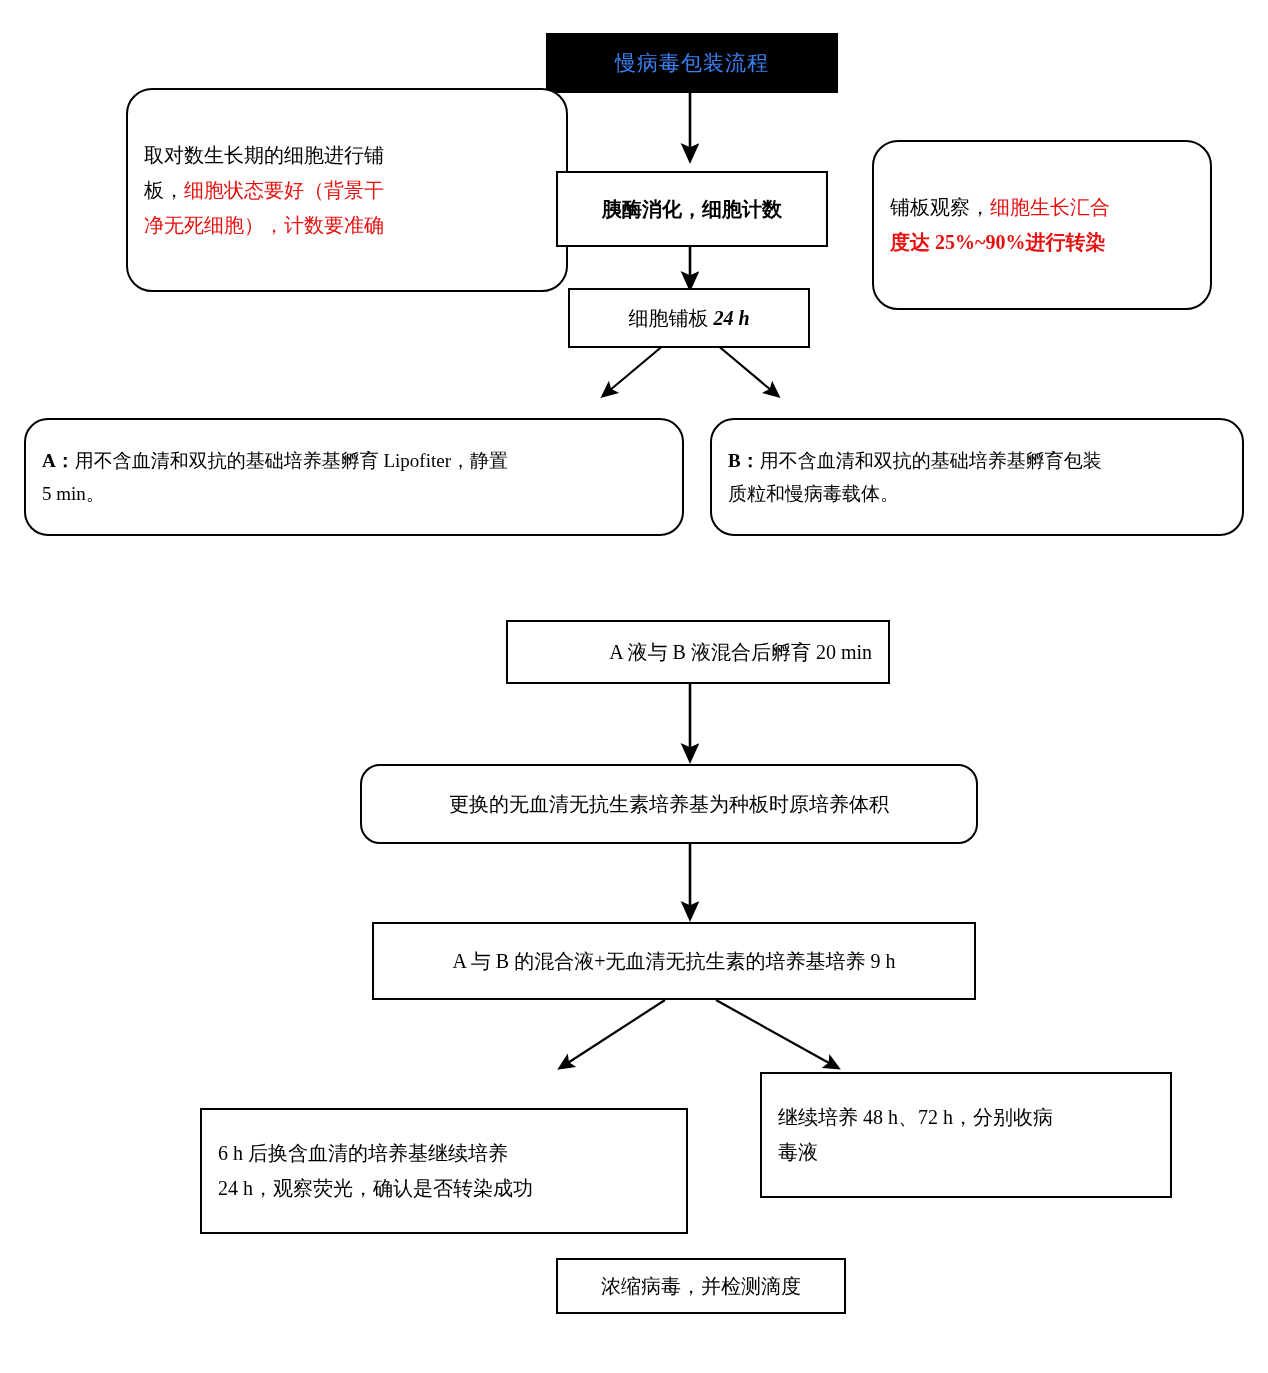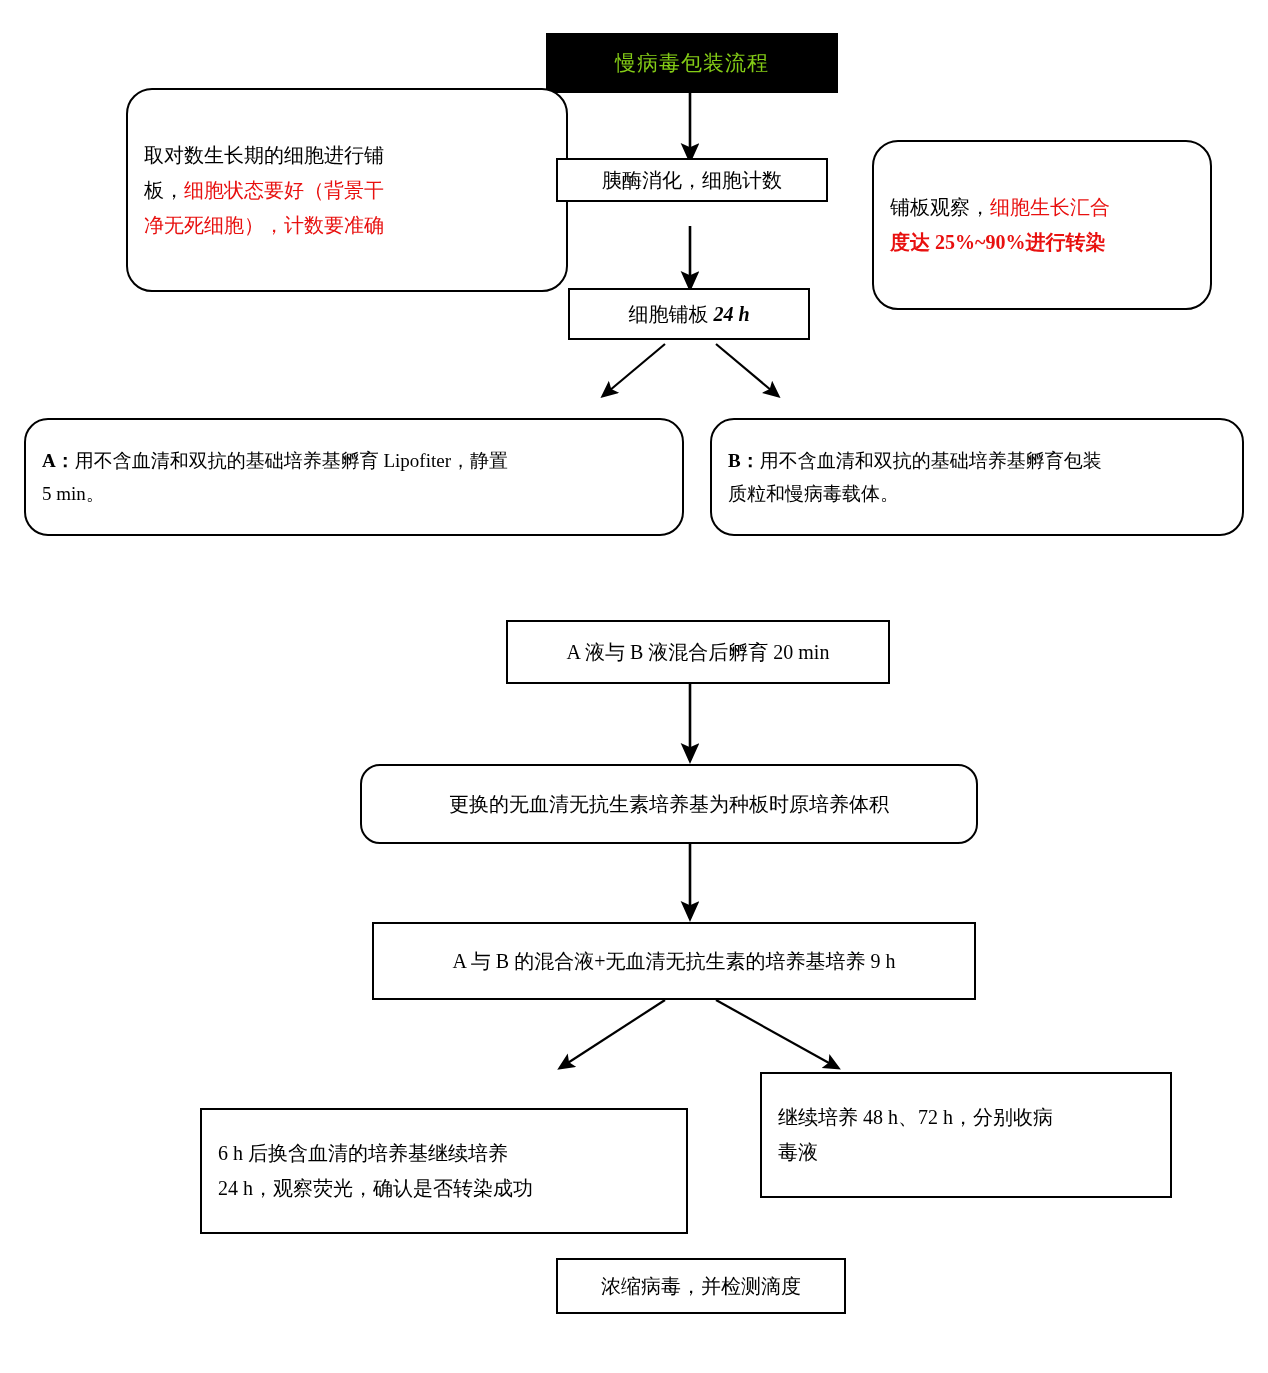--- a/index.html
+++ b/index.html
@@ -35,21 +35,21 @@
     justify-content: center;
     text-align: center;
   }
   .left {
     justify-content: flex-start;
     text-align: left;
   }
   .title-node {
     background: #000000;
     border: none;
-    color: #84cc16;
+    color: #3b82f6;
     font-size: 21px;
     justify-content: center;
     text-align: center;
     letter-spacing: 1px;
   }
   .rounded {
     border-radius: 26px;
     border-width: 2px;
   }
   .pad {
@@ -105,25 +105,25 @@
   </div>
 
   <div class="node rounded pad fs20" style="left:126px; top:88px; width:442px; height:204px;">
     <span class="txt">
       <span>取对数生长期的细胞进行铺</span><br>
       <span>板，</span><span class="red">细胞状态要好（背景干</span><br>
       <span class="red">净无死细胞）</span><span class="red">，计数要准确</span>
     </span>
   </div>
 
-  <div class="node center pad fs20" style="left:556px; top:158px; width:272px; height:44px;">
+  <div class="node center pad fs20" style="left:556px; top:171px; width:272px; height:76px;font-weight:bold;">
     <span class="txt">胰酶消化，细胞计数</span>
   </div>
 
-  <div class="node center pad fs20" style="left:568px; top:288px; width:242px; height:52px;">
+  <div class="node center pad fs20" style="left:568px; top:288px; width:242px; height:60px;">
     <span class="txt">
       <span>细胞铺板 </span><span class="ital">24 h</span>
     </span>
   </div>
 
   <div class="node rounded pad fs20" style="left:872px; top:140px; width:340px; height:170px;">
     <span class="txt">
       <span>铺板观察，</span><span class="red">细胞生长汇合</span><br>
       <span class="red bold">度达 25%~90%进行转染</span>
     </span>
@@ -136,21 +136,21 @@
     </span>
   </div>
 
   <div class="node left pad fs19" style="left:710px; top:418px; width:534px; height:118px;">
     <span class="txt">
       <span class="bold">B：</span><span>用不含血清和双抗的基础培养基孵育包装</span><br>
       <span>质粒和慢病毒载体。</span>
     </span>
   </div>
 
-  <div class="node center pad fs20" style="left:506px; top:620px; width:384px; height:64px;">
+  <div class="node center pad fs20" style="left:506px; top:620px; width:384px; height:64px;text-align:right;">
     <span class="txt">A 液与 B 液混合后孵育 20 min</span>
   </div>
 
   <div class="node center pad fs20" style="left:360px; top:764px; width:618px; height:80px;border-radius:20px;">
     <span class="txt">更换的无血清无抗生素培养基为种板时原培养体积</span>
   </div>
 
   <div class="node center pad fs20" style="left:372px; top:922px; width:604px; height:78px;">
     <span class="txt">A 与 B 的混合液+无血清无抗生素的培养基培养 9 h</span>
   </div>

